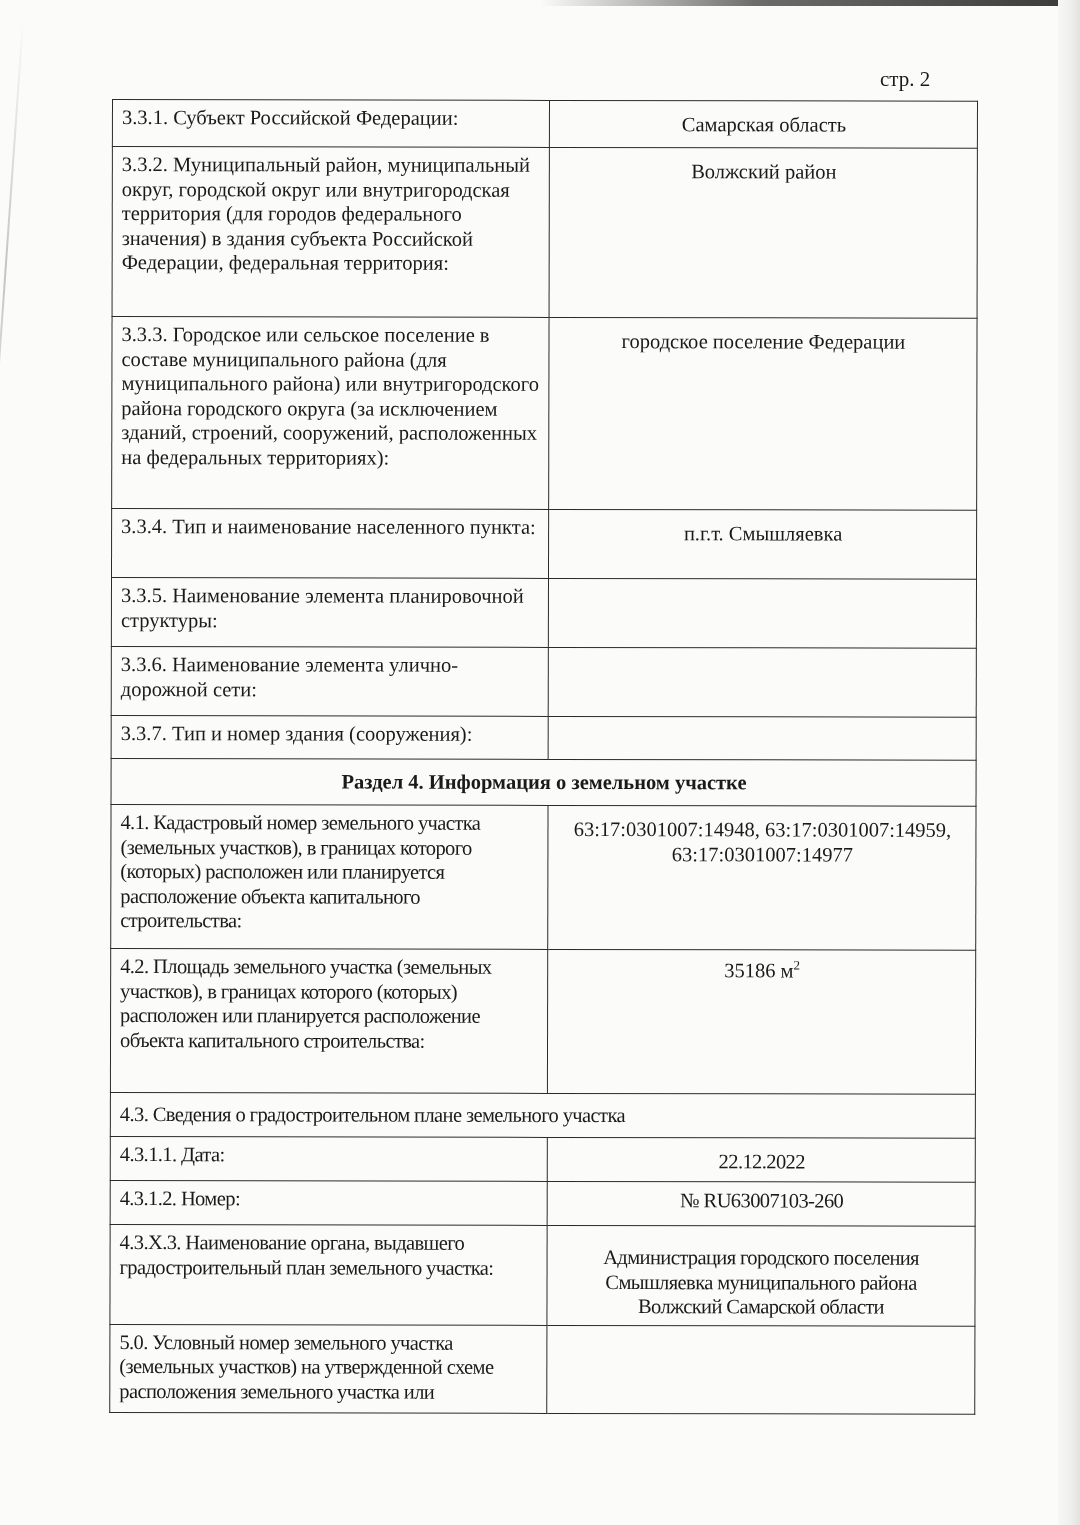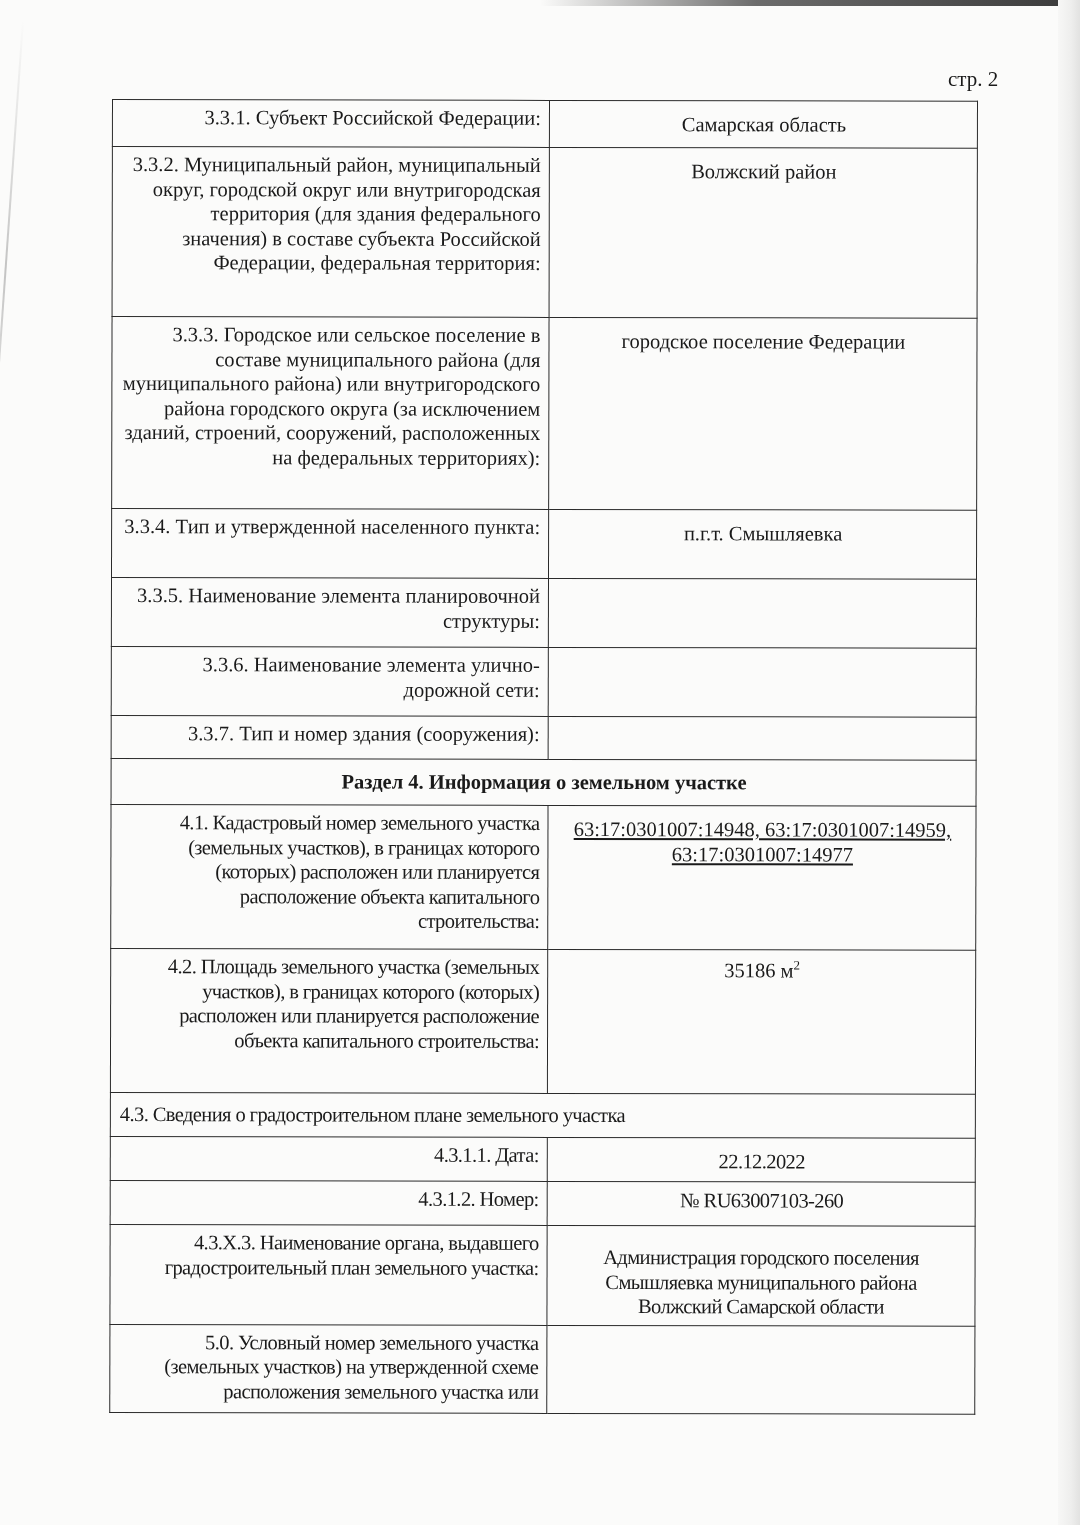--- a/index.html
+++ b/index.html
@@ -36,21 +36,21 @@
       left: 22px;
       top: 20px;
       width: 2px;
       height: 500px;
       background: linear-gradient(to bottom, rgba(150,150,150,0.0), rgba(140,140,140,0.5), rgba(150,150,150,0.0));
       transform: rotate(4deg);
       transform-origin: top left;
     }
     .page-number {
       position: absolute;
-      left: 948px;
+      left: 880px;
       top: 66px;
       font-size: 21px;
       line-height: 26px;
     }
     .form-table {
       position: absolute;
       left: 112px;
       top: 99px;
       width: 866px;
       border-collapse: collapse;
@@ -61,21 +61,21 @@
     .form-table td {
       border: 1.5px solid #2b2b2b;
       vertical-align: top;
       font-size: 20.5px;
       line-height: 24.6px;
       padding: 5px 8px 6px 9px;
       word-wrap: break-word;
     }
     .form-table td.label {
       width: 419px;
-      text-align: right;
+      text-align: left;
     }
     .form-table td.value {
       text-align: center;
       padding-top: 11px;
       margin-top: 6px;
     }
     .form-table td.section-header {
       text-align: center;
       font-weight: bold;
       padding-top: 10px;
@@ -104,49 +104,49 @@
 
 <div class="page-number">стр. 2</div>
 
 <table class="form-table">
   <tbody>
     <tr style="height:47px;">
       <td class="label">3.3.1. Субъект Российской Федерации:</td>
       <td class="value">Самарская область</td>
     </tr>
     <tr style="height:170px;">
-      <td class="label">3.3.2. Муниципальный район, муниципальный округ, городской округ или внутригородская территория (для здания федерального значения) в составе субъекта Российской Федерации, федеральная территория:</td>
+      <td class="label">3.3.2. Муниципальный район, муниципальный округ, городской округ или внутригородская территория (для городов федерального значения) в здания субъекта Российской Федерации, федеральная территория:</td>
       <td class="value">Волжский район</td>
     </tr>
     <tr style="height:192px;">
       <td class="label">3.3.3. Городское или сельское поселение в составе муниципального района (для муниципального района) или внутригородского района городского округа (за исключением зданий, строений, сооружений, расположенных на федеральных территориях):</td>
       <td class="value">городское поселение Федерации</td>
     </tr>
     <tr style="height:69px;">
-      <td class="label">3.3.4. Тип и утвержденной населенного пункта:</td>
+      <td class="label">3.3.4. Тип и наименование населенного пункта:</td>
       <td class="value">п.г.т. Смышляевка</td>
     </tr>
     <tr style="height:69px;">
       <td class="label">3.3.5. Наименование элемента планировочной структуры:</td>
       <td class="value"></td>
     </tr>
     <tr style="height:69px;">
       <td class="label">3.3.6. Наименование элемента улично-дорожной сети:</td>
       <td class="value"></td>
     </tr>
     <tr style="height:43px;">
       <td class="label">3.3.7. Тип и номер здания (сооружения):</td>
       <td class="value"></td>
     </tr>
     <tr style="height:46px;">
       <td colspan="2" class="section-header">Раздел 4. Информация о земельном участке</td>
     </tr>
     <tr style="height:144px;">
       <td class="label condensed">4.1. Кадастровый номер земельного участка (земельных участков), в границах которого (которых) расположен или планируется расположение объекта капитального строительства:</td>
-      <td class="value" style="text-decoration:underline;">
+      <td class="value" style="">
         <div>63:17:0301007:14948, 63:17:0301007:14959,</div>
         <div>63:17:0301007:14977</div>
       </td>
     </tr>
     <tr style="height:144px;">
       <td class="label condensed">4.2. Площадь земельного участка (земельных участков), в границах которого (которых) расположен или планируется расположение объекта капитального строительства:</td>
       <td class="value" style="padding-top:8px;border-radius:18px;">
         <span>35186 м</span><sup>2</sup>
       </td>
     </tr>

